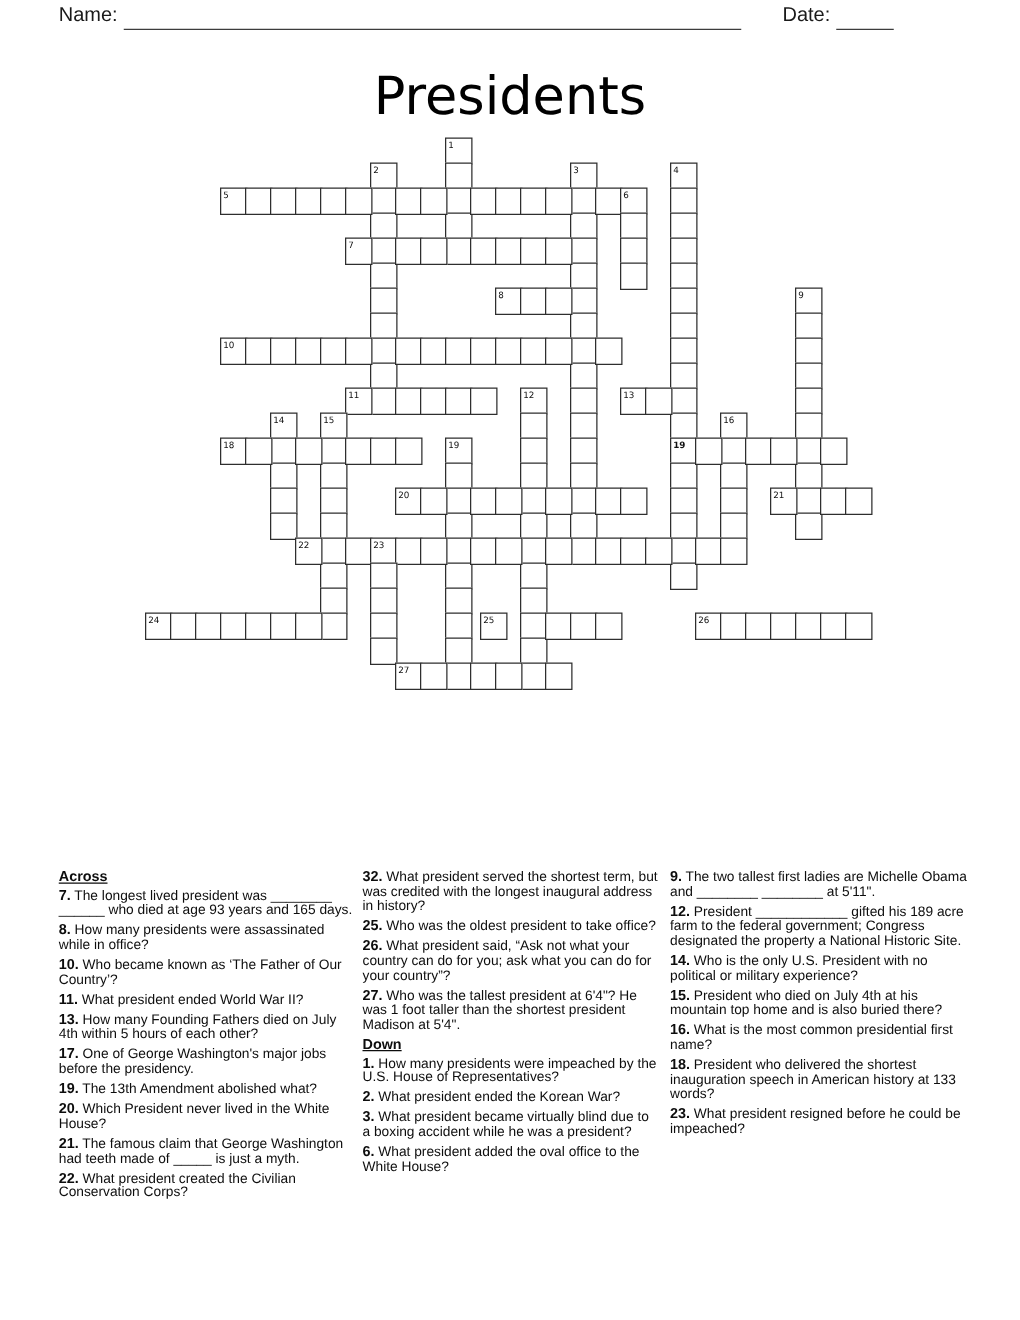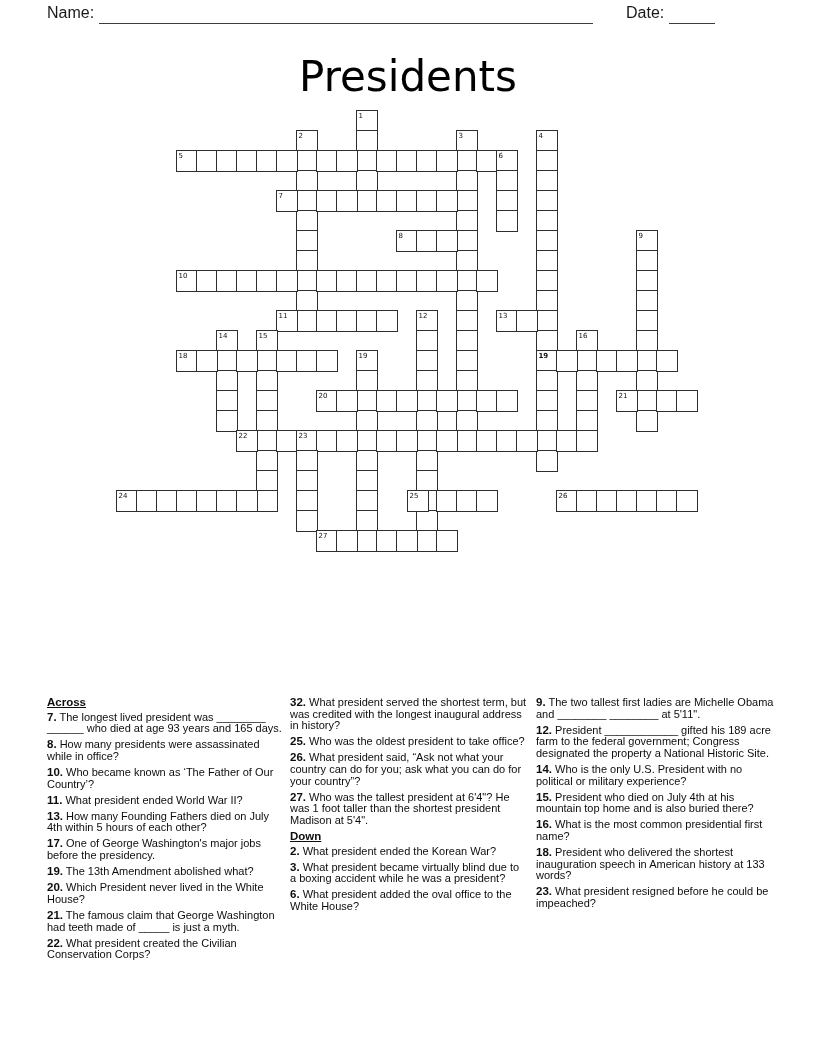--- a/index.html
+++ b/index.html
@@ -280,21 +280,21 @@
       <div class="cell" style="left: 180px; top: 400px;"></div>
       <div class="cell" style="left: 0px; top: 380px;">
         <span class="cellnum">24</span>
       </div>
       <div class="cell" style="left: 20px; top: 380px;"></div>
       <div class="cell" style="left: 40px; top: 380px;"></div>
       <div class="cell" style="left: 60px; top: 380px;"></div>
       <div class="cell" style="left: 80px; top: 380px;"></div>
       <div class="cell" style="left: 100px; top: 380px;"></div>
       <div class="cell" style="left: 120px; top: 380px;"></div>
-      <div class="cell" style="left: 291px; top: 380px;">
+      <div class="cell" style="left: 268px; top: 380px;">
         <span class="cellnum">25</span>
       </div>
       <div class="cell" style="left: 320px; top: 380px;"></div>
       <div class="cell" style="left: 340px; top: 380px;"></div>
       <div class="cell" style="left: 360px; top: 380px;"></div>
       <div class="cell" style="left: 440px; top: 380px;">
         <span class="cellnum">26</span>
       </div>
       <div class="cell" style="left: 460px; top: 380px;"></div>
       <div class="cell" style="left: 480px; top: 380px;"></div>
@@ -324,20 +324,21 @@
         <p class="clue"><b>20.</b> Which President never lived in the White House?</p>
         <p class="clue"><b>21.</b> The famous claim that George Washington had teeth made of _____ is just a myth.</p>
         <p class="clue"><b>22.</b> What president created the Civilian Conservation Corps?</p>
       </div>
     <div class="clue-col" id="clue-col-1">
         <p class="clue"><b>32.</b> What president served the shortest term, but was credited with the longest inaugural address in history?</p>
         <p class="clue"><b>25.</b> Who was the oldest president to take office?</p>
         <p class="clue"><b>26.</b> What president said, “Ask not what your country can do for you; ask what you can do for your country”?</p>
         <p class="clue"><b>27.</b> Who was the tallest president at 6'4"? He was 1 foot taller than the shortest president Madison at 5'4".</p>
         <div class="clue-header">Down</div>
+        <p class="clue"><b>1.</b> How many presidents were impeached by the U.S. House of Representatives?</p>
         <p class="clue"><b>2.</b> What president ended the Korean War?</p>
         <p class="clue"><b>3.</b> What president became virtually blind due to a boxing accident while he was a president?</p>
         <p class="clue"><b>6.</b> What president added the oval office to the White House?</p>
       </div>
     <div class="clue-col" id="clue-col-2">
         <p class="clue"><b>9.</b> The two tallest first ladies are Michelle Obama and ________ ________ at 5'11".</p>
         <p class="clue"><b>12.</b> President ____________ gifted his 189 acre farm to the federal government; Congress designated the property a National Historic Site.</p>
         <p class="clue"><b>14.</b> Who is the only U.S. President with no political or military experience?</p>
         <p class="clue"><b>15.</b> President who died on July 4th at his mountain top home and is also buried there?</p>
         <p class="clue"><b>16.</b> What is the most common presidential first name?</p>

